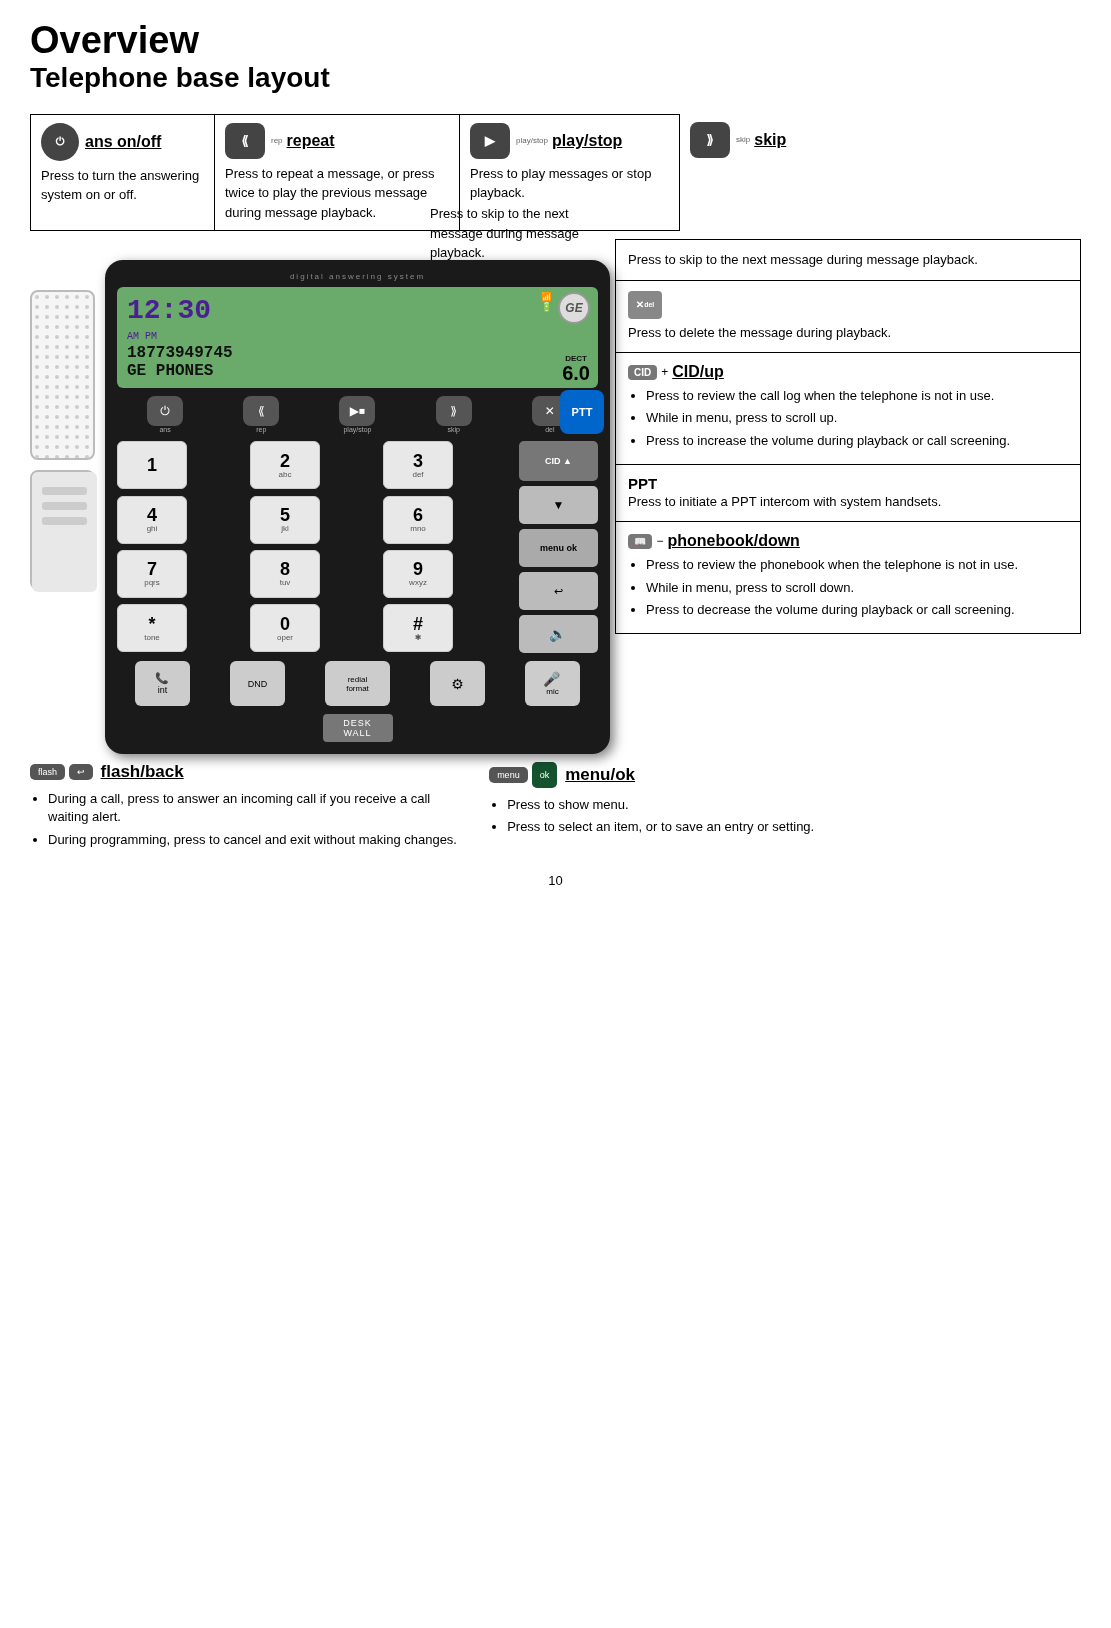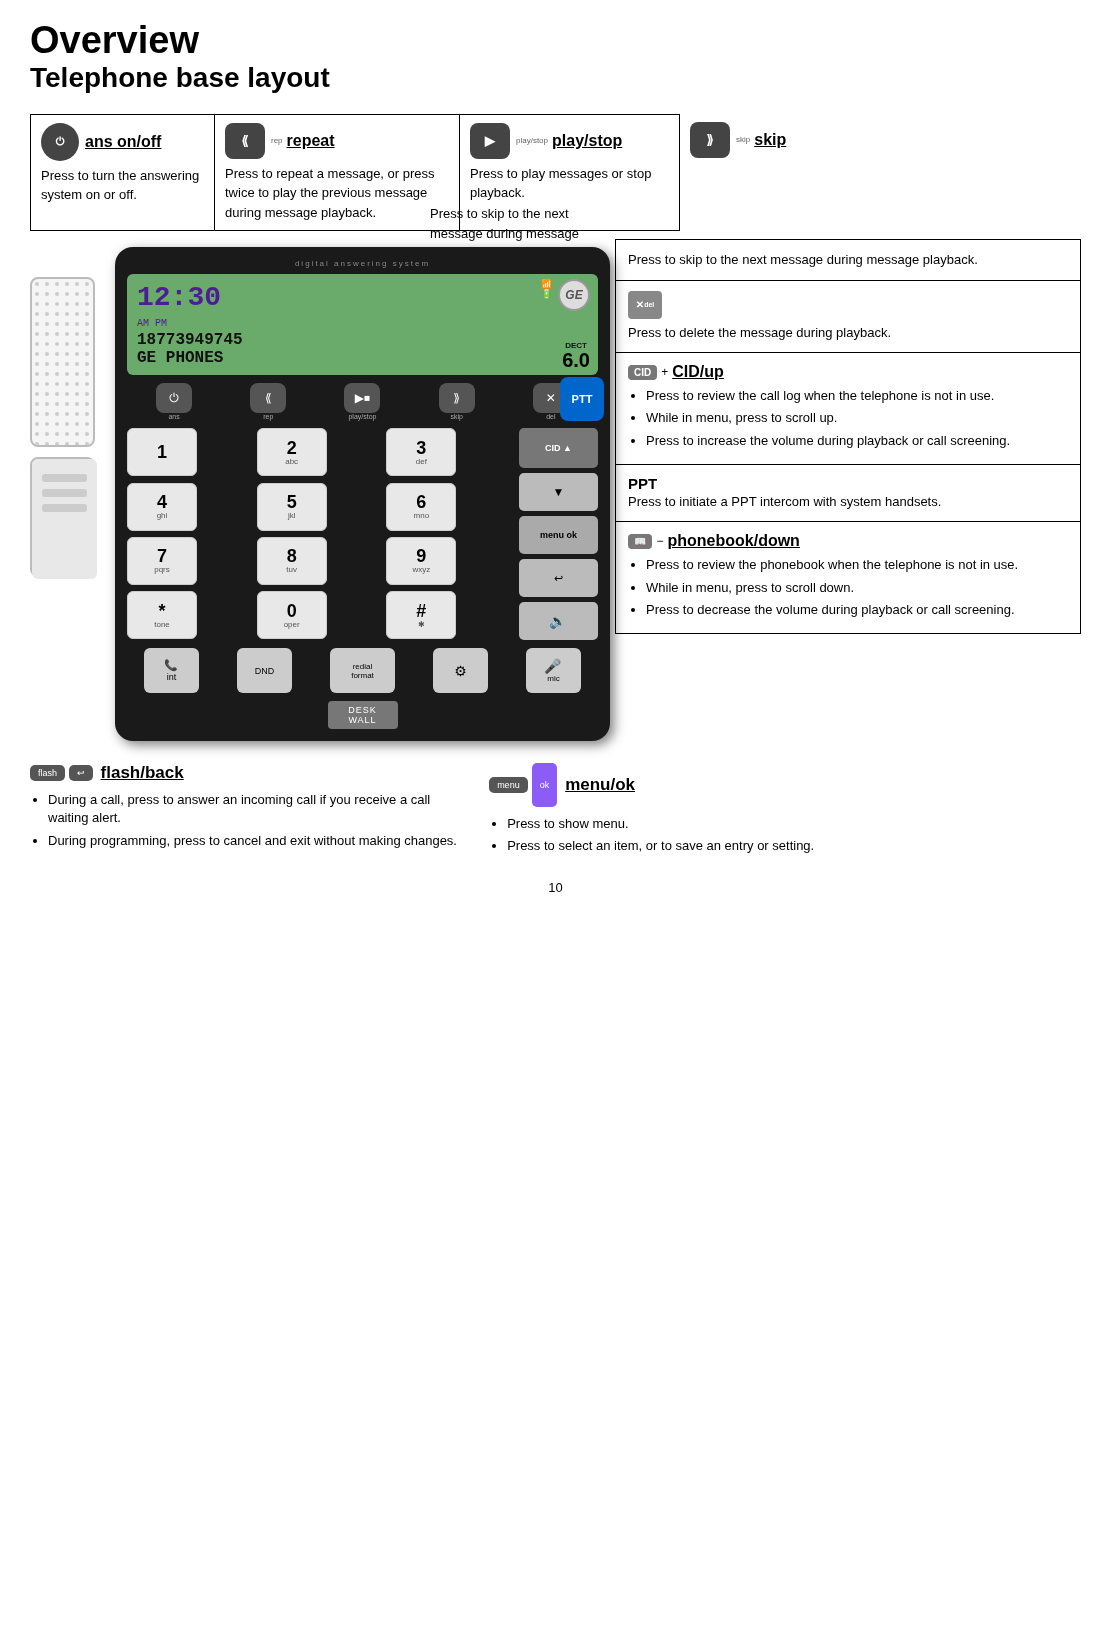--- a/index.html
+++ b/index.html
@@ -180,21 +180,21 @@
   </div>
 
   <div style="display:flex; gap:0;">
 
     <div style="width:580px; flex-shrink:0; position:relative;">
 
       <div style="position:absolute; top:-35px; right:20px; width:160px;">
         <div class="body-text">Press to skip to the next message during message playback.</div>
       </div>
 
-      <div style="display:flex; gap:15px; margin-top: 8px;">
+      <div style="display:flex; gap:5px; margin-top: 21px;">
 
         <div style="width:70px; flex-shrink:0; display:flex; flex-direction:column; gap:10px; margin-top:30px;">
 
           <div style="border:2px solid #bbb; border-radius:8px; width:65px; height:170px; background: #f5f5f5; overflow:hidden; position:relative;">
             <svg width="65" height="170">
               <defs>
                   <pattern id="dots" x="0" y="0" width="10" height="10" patternUnits="userSpaceOnUse">
                     <circle cx="5" cy="5" r="2" fill="#ccc"></circle>
                   </pattern>
                 </defs>
@@ -399,38 +399,38 @@
         <ul class="bullet-list">
           <li>Press to review the phonebook when the telephone is not in use.</li>
           <li>While in menu, press to scroll down.</li>
           <li>Press to decrease the volume during playback or call screening.</li>
         </ul>
       </div>
 
     </div>
   </div>
 
-  <div style="display:flex; gap:0; margin-top:22px;">
+  <div style="display:flex; gap:0; margin-top:8px;">
 
     <div style="width:460px;">
       <div style="display:flex; align-items:center; margin-bottom:8px;">
         <span style="display:inline-flex; align-items:center; background:#555; color:#fff; font-size:9px; padding:3px 8px; border-radius:5px; margin-right:4px;">flash</span>
         <span style="display:inline-flex; align-items:center; background:#555; color:#fff; font-size:9px; padding:3px 8px; border-radius:5px; margin-right:8px;">↩</span>
         <span class="section-title">flash/back</span>
       </div>
       <ul class="bullet-list">
         <li>During a call, press to answer an incoming call if you receive a call waiting alert.</li>
         <li>During programming, press to cancel and exit without making changes.</li>
       </ul>
     </div>
 
     <div style="width:640px; padding-left:20px;">
       <div style="display:flex; align-items:center; margin-bottom:8px;">
         <span style="display:inline-flex; align-items:center; background:#555; color:#fff; font-size:9px; padding:3px 8px; border-radius:5px; margin-right:4px;">menu</span>
-        <span style="display:inline-flex; align-items:center; background:#8b5cf6; color:#fff; font-size:9px; padding:17px 8px; border-radius:5px; margin-right:8px;">ok</span>
+        <span style="display:inline-flex; align-items:center; background:#14532d; color:#fff; font-size:9px; padding:8px 8px; border-radius:5px; margin-right:8px;">ok</span>
         <span class="section-title">menu/ok</span>
       </div>
       <ul class="bullet-list">
         <li>Press to show menu.</li>
         <li>Press to select an item, or to save an entry or setting.</li>
       </ul>
     </div>
 
   </div>
 

